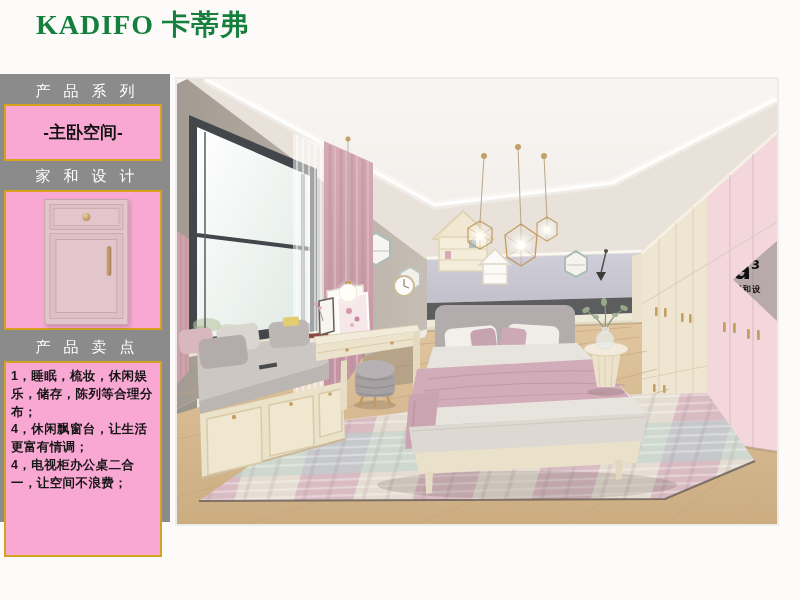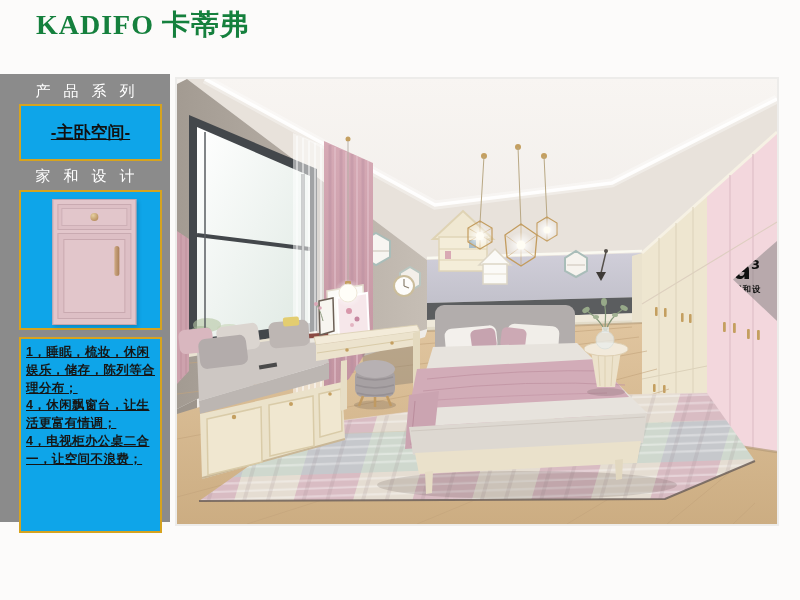--- a/index.html
+++ b/index.html
@@ -8,21 +8,21 @@
   
   .brand{position:absolute;left:36px;top:6px;font-family:"Liberation Serif","DejaVu Serif",serif;
          font-size:28px;font-weight:bold;color:#15803d;letter-spacing:1px;}
   .brand-sub{position:absolute;left:50px;top:43px;font-size:19px;color:#2f2f2f;
              font-weight:600;letter-spacing:11px;}
   
   .sidebar{position:absolute;left:0;top:74px;width:170px;height:448px;background:#8b8b8b;
            box-sizing:border-box;padding-top:9px;}
   .side-label{color:#ffffff;font-weight:normal;font-size:15px;text-align:center;
               letter-spacing:13px;text-indent:13px;line-height:15px;}
-  .side-box{background:#0ea5e9;border:2px solid #d6a31f;margin:6px 8px 0 19px;box-sizing:border-box;text-decoration:underline;}
+  .side-box{background:#f9a8d4;border:2px solid #d6a31f;margin:6px 8px 0 4px;box-sizing:border-box;}
   .series-box{height:57px;display:flex;align-items:center;justify-content:center;
               font-size:17px;font-weight:bold;color:#111;}
   .side-label.l2{margin-top:7px;}
   .door-box{height:140px;margin-top:7px;position:relative;}
   .side-label.l3{margin-top:9px;}
   .points-box{height:196px;margin-top:7px;padding:5px 5px;color:#161616;
               font-size:12.5px;font-weight:bold;line-height:1.42;letter-spacing:.4px;}
   
   .door{position:absolute;left:50%;top:7px;transform:translateX(-46%);width:82px;height:124px;
         background:#e2c6cb;border:1px solid #c5a6ad;box-shadow:2px 2px 4px rgba(0,0,0,.18);}
@@ -64,20 +64,21 @@
     <div class="side-box door-box">
       <div class="door">
         <div class="door-drawer">
           <div class="door-knob"></div>
         </div>
         <div class="door-panel">
           <div class="door-handle"></div>
         </div>
       </div>
     </div>
+    <div class="side-label l3">产品卖点</div>
     <div class="side-box points-box">
       <div class="point">1，睡眠，梳妆，休闲娱乐，储存，陈列等合理分布；</div>
       <div class="point">4，休闲飘窗台，让生活更富有情调；</div>
       <div class="point">4，电视柜办公桌二合一，让空间不浪费；</div>
     </div>
   </div>
 
   <div class="photo">
     <svg width="600" height="445" viewBox="0 0 600 445">
       <defs>

